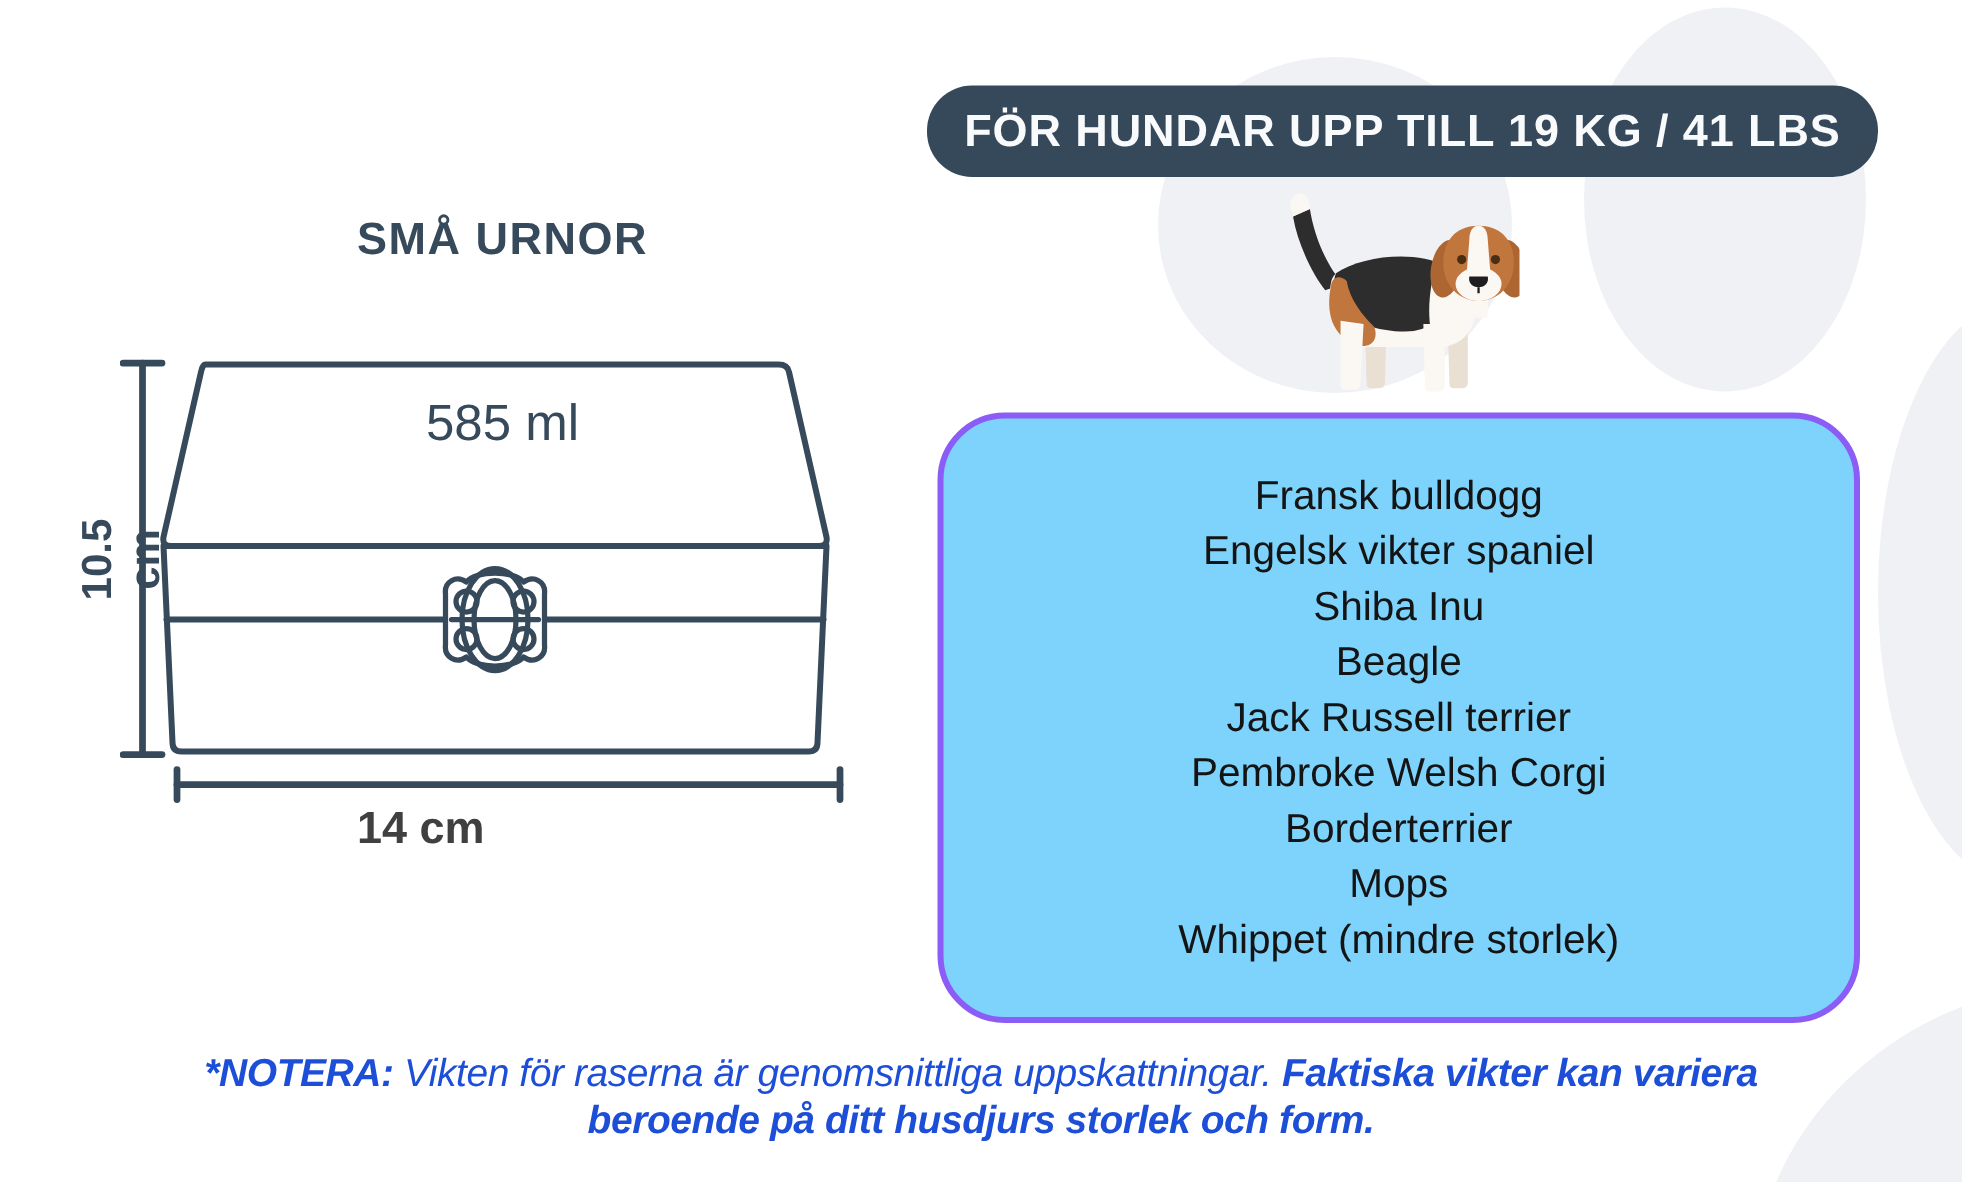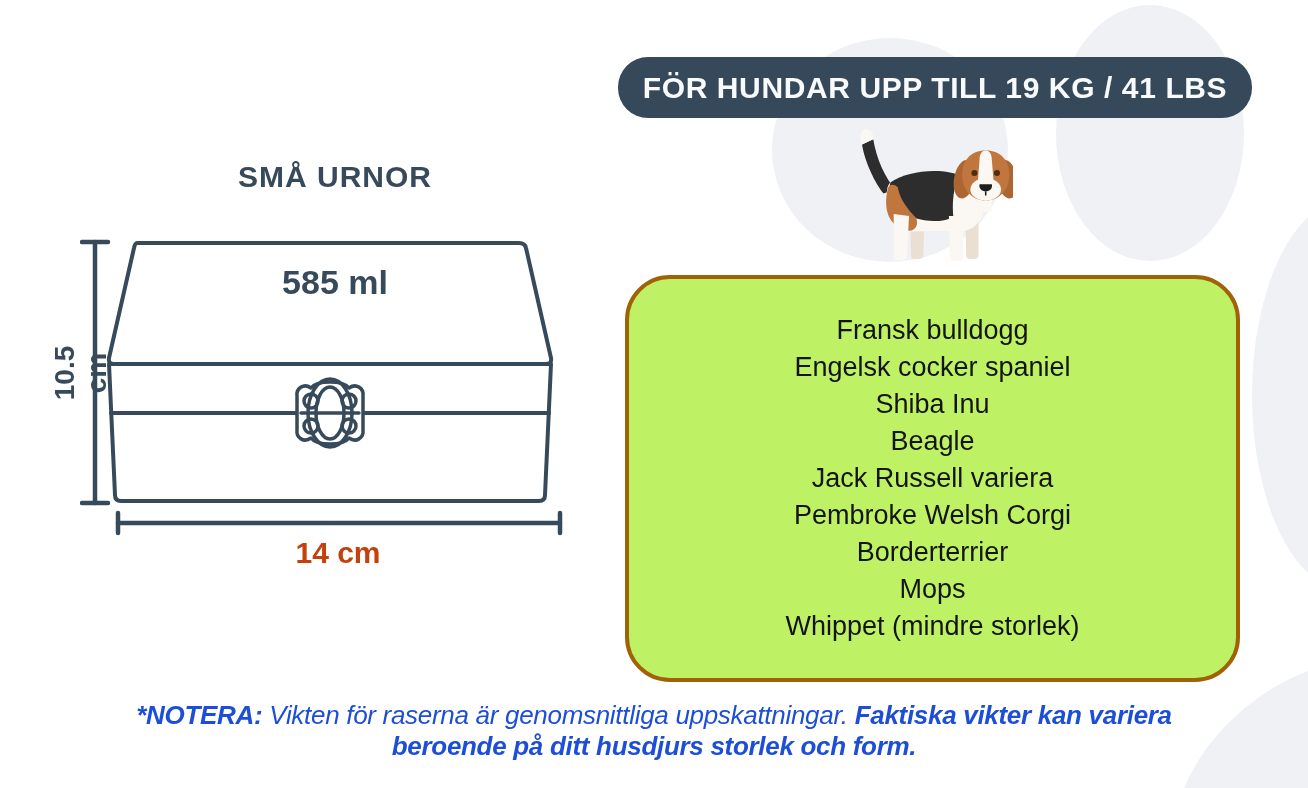--- a/index.html
+++ b/index.html
@@ -15,45 +15,45 @@
     position:absolute;left:618px;top:57px;width:634px;height:61px;
     background:#36495B;border-radius:30px;
     display:flex;align-items:center;justify-content:center;
   }
   .badge span{
     color:#F8FAFC;font-size:30px;font-weight:bold;letter-spacing:.6px;white-space:nowrap;
   }
 
   
   .urn-title{
-    position:absolute;left:155px;top:160px;width:360px;text-align:center;
+    position:absolute;left:155px;top:143px;width:360px;text-align:center;
     color:#374A5B;font-size:30px;font-weight:bold;letter-spacing:1px;
   }
   .urn-svg{position:absolute;left:80px;top:230px;}
   .volume{
     position:absolute;left:180px;top:262px;width:310px;text-align:center;
-    color:#374A5B;font-size:34px;font-weight:bold;line-height:40px;
+    color:#374A5B;font-size:34px;font-weight:normal;line-height:40px;
   }
   .dim-height{
     position:absolute;left:16px;top:356px;width:100px;height:34px;text-align:center;
     color:#374A5B;font-size:28px;font-weight:bold;
     transform:rotate(-90deg);
   }
   .dim-width{
-    position:absolute;left:238px;top:536px;width:200px;text-align:center;
-    color:#c2410c;font-size:30px;font-weight:bold;
+    position:absolute;left:238px;top:536px;width:200px;text-align:left;
+    color:#404040;font-size:30px;font-weight:bold;
   }
 
   
   .dog-svg{position:absolute;left:848px;top:126px;}
 
   
   .breed-box{
     position:absolute;left:625px;top:275px;width:615px;height:407px;
-    background:#bef264;border:4px solid #a16207;border-radius:45px;
+    background:#7dd3fc;border:4px solid #8b5cf6;border-radius:45px;
     box-sizing:border-box;
     display:flex;flex-direction:column;align-items:center;justify-content:center;
   }
   .breed-box .list-item{
     color:#141414;font-size:27px;line-height:37px;text-align:center;white-space:nowrap;
   }
 
   
   .footnote{
     position:absolute;left:114px;top:700px;width:1080px;text-align:center;
@@ -151,24 +151,24 @@
       <circle cx="123" cy="46" r="3" fill="#4A2E14"></circle>
       <circle cx="145" cy="46" r="3" fill="#4A2E14"></circle>
 
       <path d="M128,57 L140,57 C141,61 138,64 134,64 C130,64 127,61 128,57 Z" fill="#1E1E1E"></path>
       <line x1="134" y1="64" x2="134" y2="68" stroke-width="1.5" stroke="#1E1E1E"></line>
     </g>
   </svg>
 
   <div class="breed-box">
       <div class="list-item">Fransk bulldogg</div>
-      <div class="list-item">Engelsk cocker spaniel</div>
+      <div class="list-item">Engelsk vikter spaniel</div>
       <div class="list-item">Shiba Inu</div>
       <div class="list-item">Beagle</div>
-      <div class="list-item">Jack Russell variera</div>
+      <div class="list-item">Jack Russell terrier</div>
       <div class="list-item">Pembroke Welsh Corgi</div>
       <div class="list-item">Borderterrier</div>
       <div class="list-item">Mops</div>
       <div class="list-item">Whippet (mindre storlek)</div>
     </div>
 
   <div class="footnote">
     <span class="b">*NOTERA:</span>
     <span>Vikten för raserna är genomsnittliga uppskattningar.</span>
     <span class="b">Faktiska vikter kan variera beroende på ditt husdjurs storlek och form.</span>

